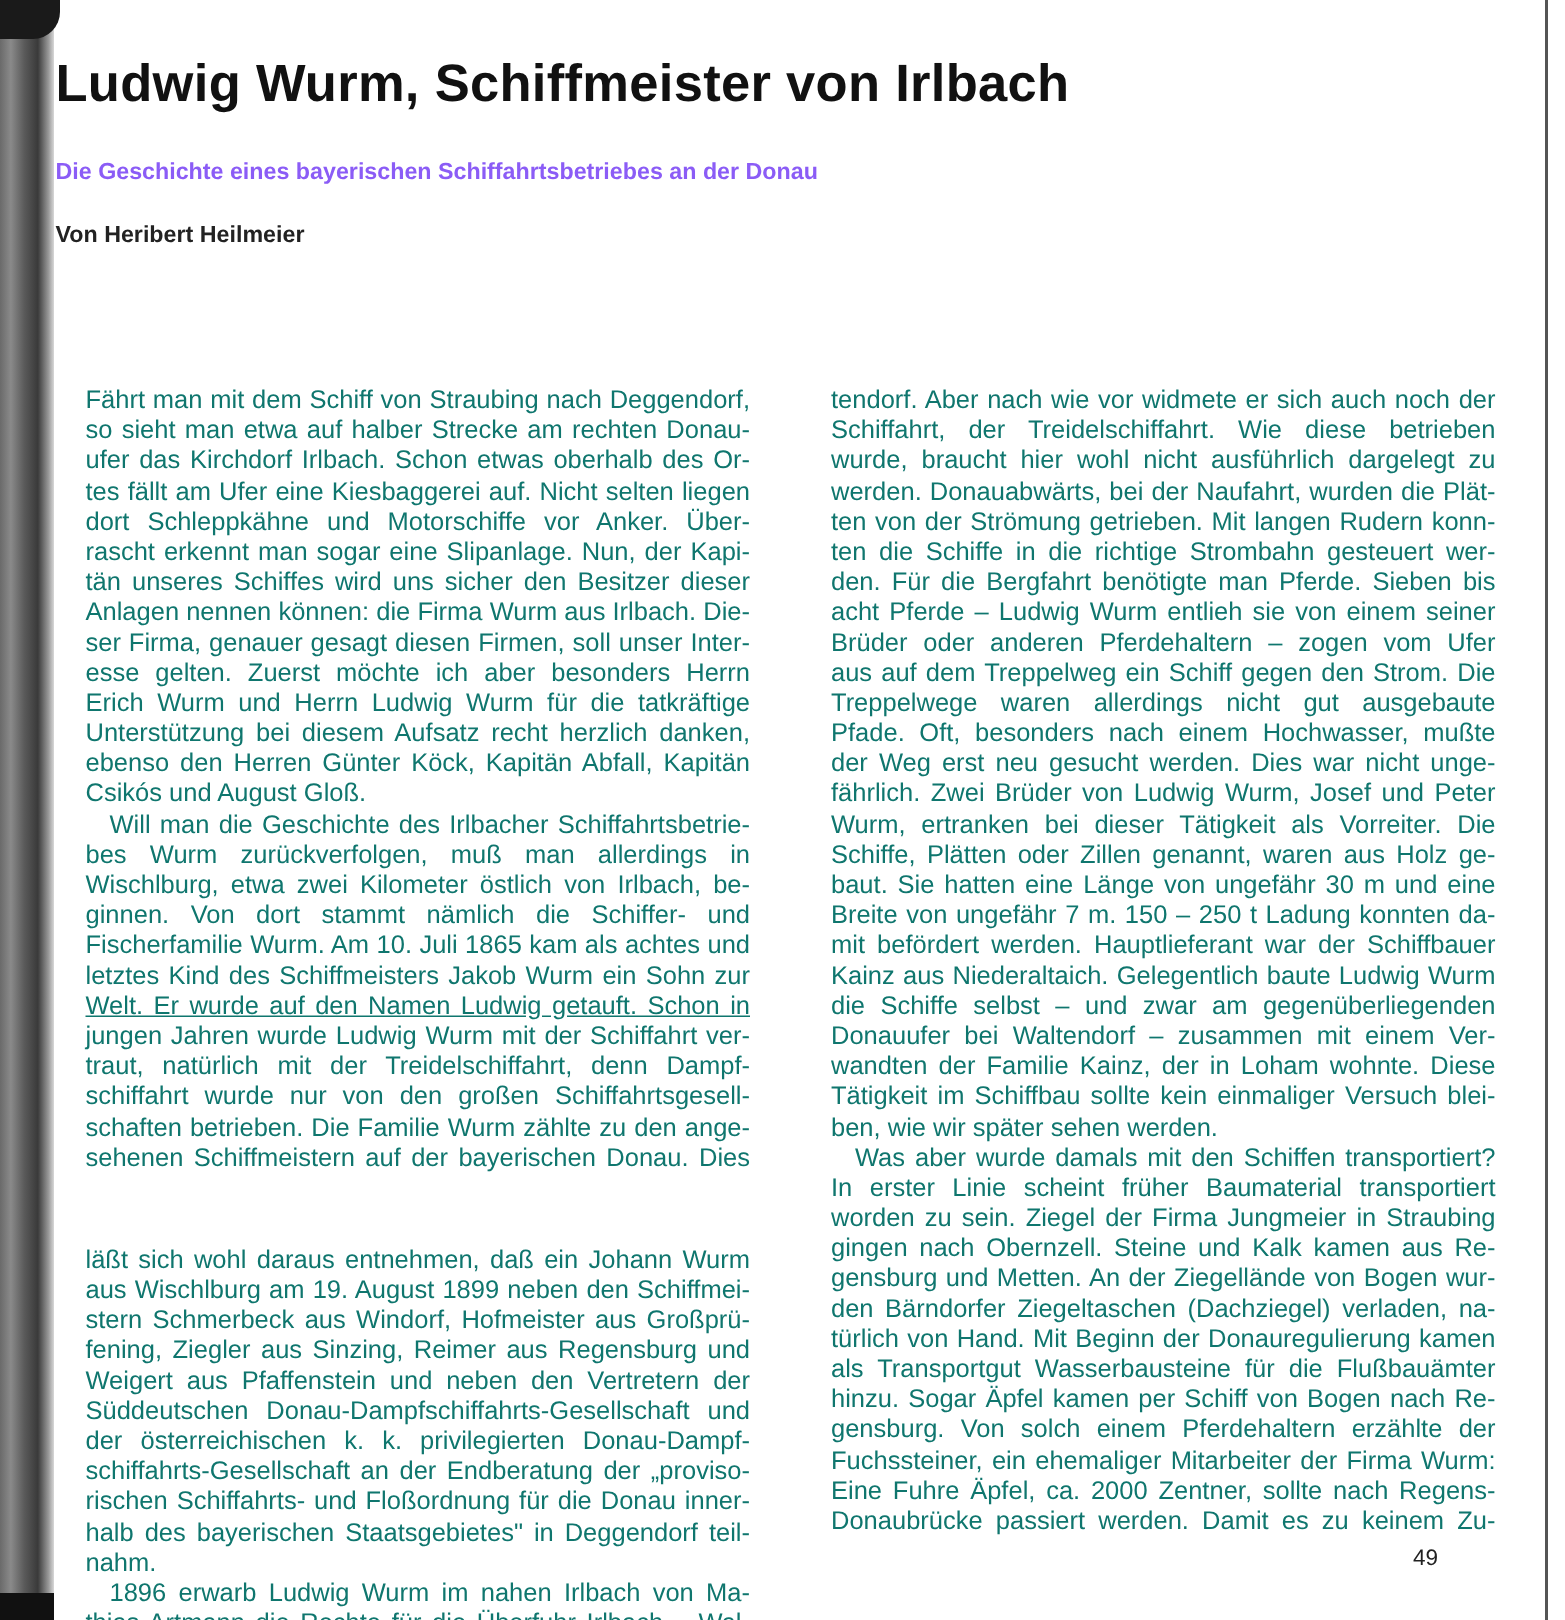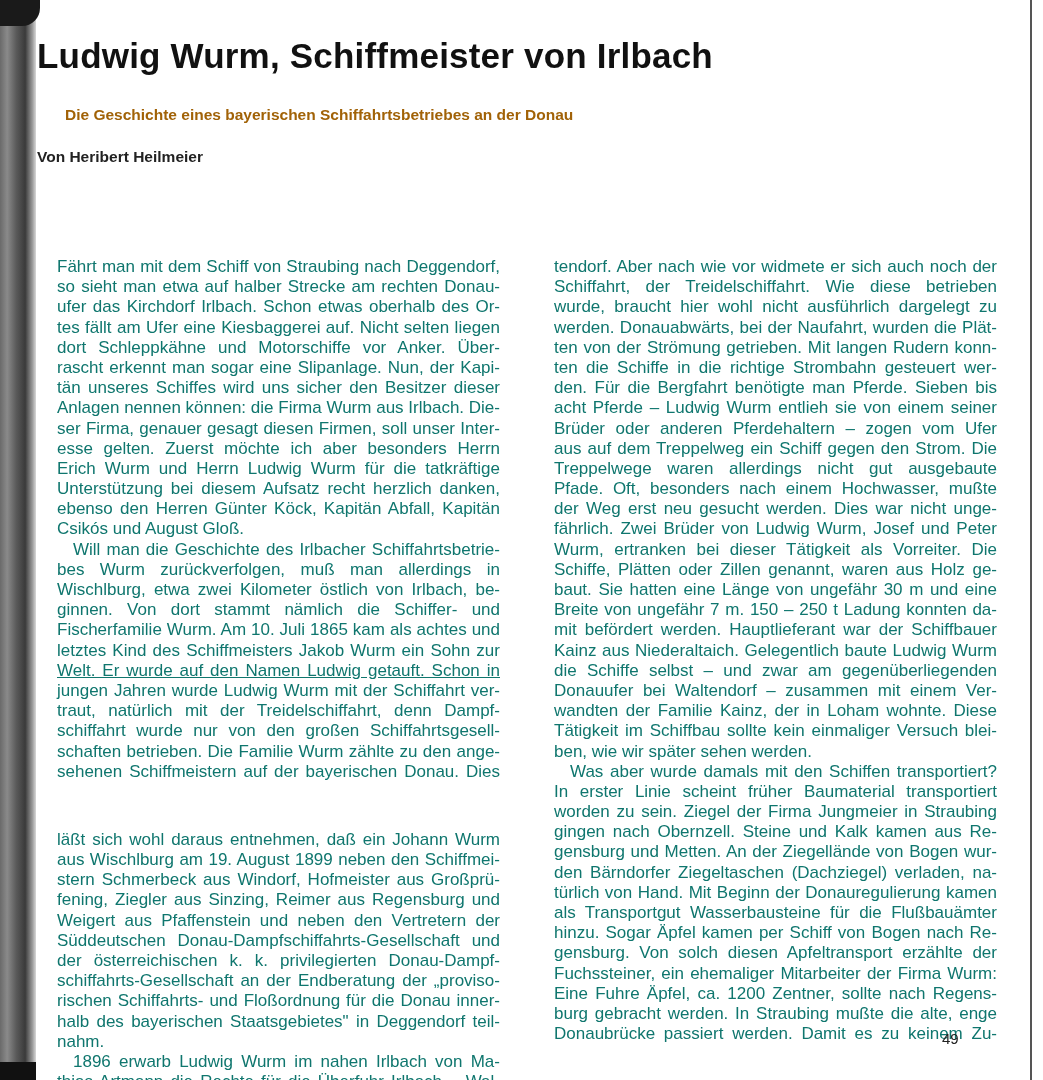--- a/index.html
+++ b/index.html
@@ -57,23 +57,22 @@
       letter-spacing: 0.2px;
       color: #111;
       white-space: nowrap;
     }
     .subtitle {
       position: absolute;
       left: 37px;
       top: 106px;
       font-size: 15.5px;
       font-weight: bold;
-      color: #a16207;
-      white-space: nowrap;
-      margin-left: 28px;
+      color: #8b5cf6;
+      white-space: nowrap;
     }
     .author {
       position: absolute;
       left: 37px;
       top: 148px;
       font-size: 15.5px;
       font-weight: bold;
       color: #222;
       white-space: nowrap;
     }
@@ -189,20 +188,19 @@
     <span class="line last">ben, wie wir später sehen werden.</span>
     <span class="line indent" style="display: block; white-space: nowrap;"><span>Was aber wurde damals mit den Schiffen transportiert?</span></span>
     <span class="line" style="display: block; white-space: nowrap;"><span>In erster Linie scheint früher Baumaterial transportiert</span></span>
     <span class="line" style="display: block; white-space: nowrap;"><span>worden zu sein. Ziegel der Firma Jungmeier in Straubing</span></span>
     <span class="line" style="display: block; white-space: nowrap;"><span>gingen nach Obernzell. Steine und Kalk kamen aus Re-</span></span>
     <span class="line" style="display: block; white-space: nowrap;"><span>gensburg und Metten. An der Ziegellände von Bogen wur-</span></span>
     <span class="line" style="display: block; white-space: nowrap;"><span>den Bärndorfer Ziegeltaschen (Dachziegel) verladen, na-</span></span>
     <span class="line" style="display: block; white-space: nowrap;"><span>türlich von Hand. Mit Beginn der Donauregulierung kamen</span></span>
     <span class="line" style="display: block; white-space: nowrap;"><span>als Transportgut Wasserbausteine für die Flußbauämter</span></span>
     <span class="line" style="display: block; white-space: nowrap;"><span>hinzu. Sogar Äpfel kamen per Schiff von Bogen nach Re-</span></span>
-    <span class="line" style="display: block; white-space: nowrap;"><span>gensburg. Von solch diesen Apfeltransport erzählte der</span></span>
+    <span class="line" style="display: block; white-space: nowrap;"><span>gensburg. Von solch einem Pferdehaltern erzählte der</span></span>
     <span class="line" style="display: block; white-space: nowrap;"><span>Fuchssteiner, ein ehemaliger Mitarbeiter der Firma Wurm:</span></span>
-    <span class="line" style="display: block; white-space: nowrap;"><span>Eine Fuhre Äpfel, ca. 1200 Zentner, sollte nach Regens-</span></span>
-    <span class="line" style="display: block; white-space: nowrap;"><span>burg gebracht werden. In Straubing mußte die alte, enge</span></span>
+    <span class="line" style="display: block; white-space: nowrap;"><span>Eine Fuhre Äpfel, ca. 2000 Zentner, sollte nach Regens-</span></span>
     <span class="line" style="display: block; white-space: nowrap;"><span>Donaubrücke passiert werden. Damit es zu keinem Zu-</span></span>
   </div>
 
 <div class="page-number">49</div>
 
 </body></html>

